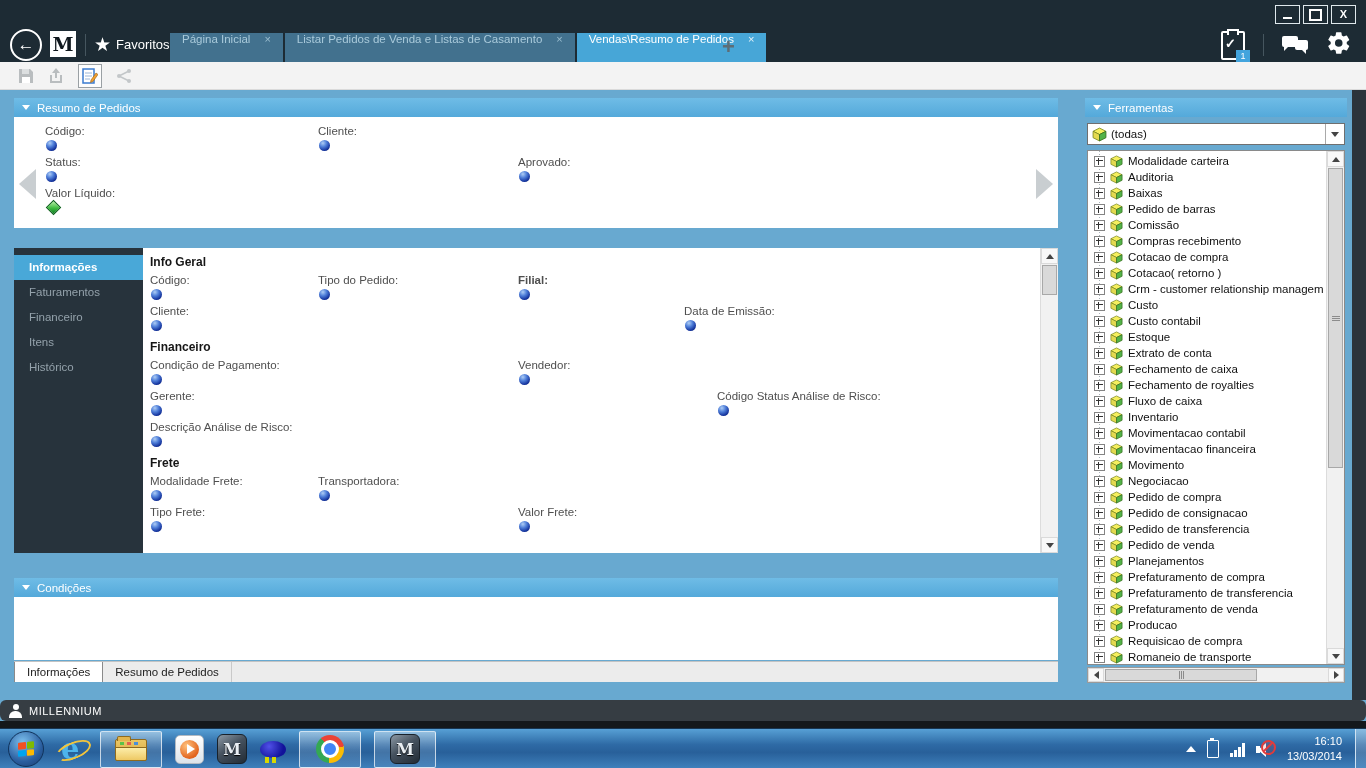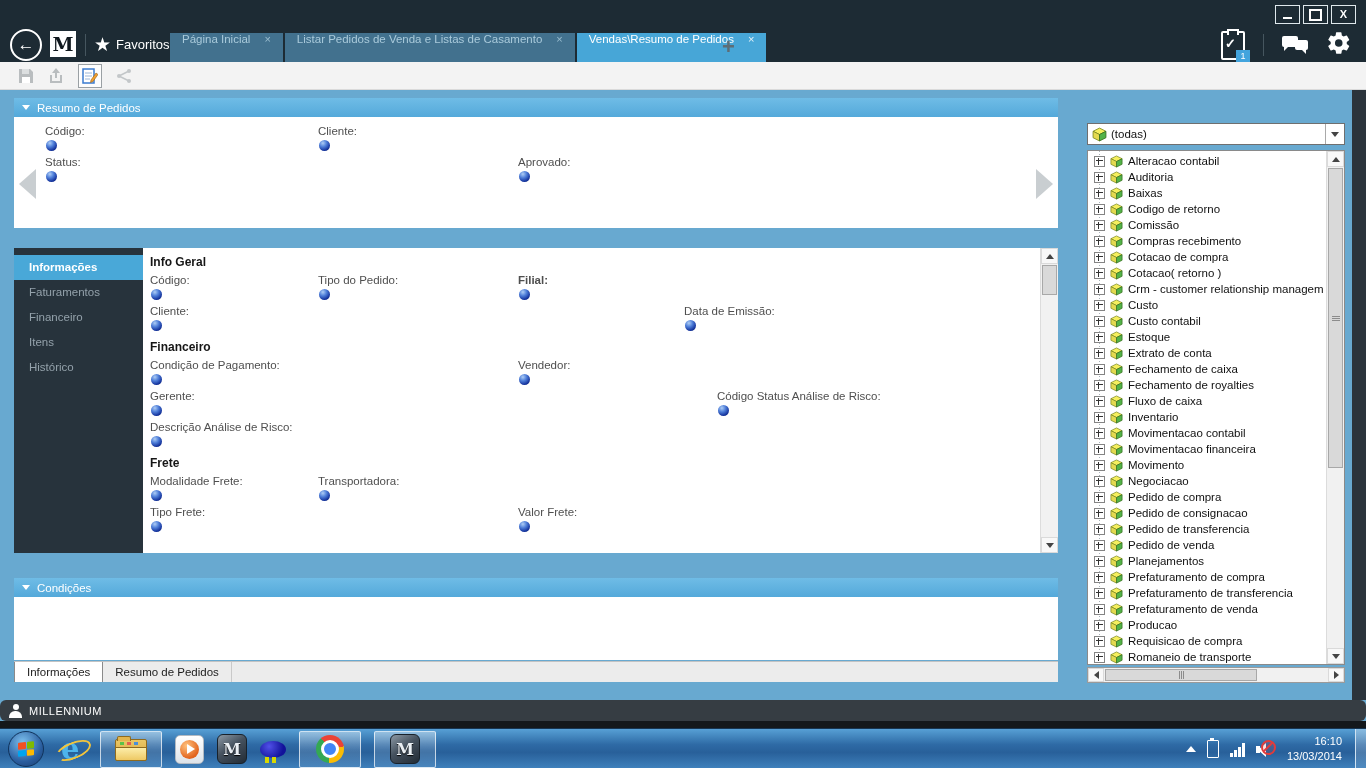--- a/index.html
+++ b/index.html
@@ -276,20 +276,26 @@
         <div class="frow">
           <div class="field" style="left: 31px;">
             <div class="flabel">Status:</div>
             <div class="sphere"></div>
           </div>
           <div class="field" style="left: 504px;">
             <div class="flabel">Aprovado:</div>
             <div class="sphere"></div>
           </div>
         </div>
+        <div class="frow">
+          <div class="field" style="left: 31px;">
+            <div class="flabel">Valor Líquido:</div>
+            <div class="diamond"></div>
+          </div>
+        </div>
       </div>
   </div>
 
   <div class="detail">
     <div class="dtabs" id="dtabs">
         <div class="dtab active">Informações</div>
         <div class="dtab">Faturamentos</div>
         <div class="dtab">Financeiro</div>
         <div class="dtab">Itens</div>
         <div class="dtab">Histórico</div>
@@ -387,20 +393,24 @@
     </div>
     <div class="cond-body"></div>
   </div>
 
   <div class="bottom-tabs" id="btabs">
       <div class="btab active">Informações</div>
       <div class="btab">Resumo de Pedidos</div>
     </div>
 
   <div class="sidebar">
+    <div class="panel-header">
+      <span class="caret-down"></span>
+      <span>Ferramentas</span>
+    </div>
     <div class="filter">
       <span style="margin-left:4px;display:flex;">
         <svg width="15" height="15" viewBox="0 0 14 14">
             <polygon points="7,1 13,4 7,7 1,4" fill="#f6ef5d" stroke="#7c8a22" stroke-width="0.8"></polygon>
             <polygon points="1,4 7,7 7,13 1,10" fill="#e4d94f" stroke="#7c8a22" stroke-width="0.8"></polygon>
             <polygon points="13,4 7,7 7,13 13,10" fill="#52b348" stroke="#39701f" stroke-width="0.8"></polygon>
           </svg>
       </span>
       <span class="filter-val">(todas)</span>
       <span class="dd-btn">
@@ -410,21 +420,21 @@
     <div class="tree" id="tree">
       <div class="tree-item">
           <span class="expander"></span>
           <span style="display: flex; flex: 0 0 auto;">
             <svg width="13" height="13" viewBox="0 0 14 14">
               <polygon points="7,1 13,4 7,7 1,4" fill="#f6ef5d" stroke="#7c8a22" stroke-width="0.8"></polygon>
               <polygon points="1,4 7,7 7,13 1,10" fill="#e4d94f" stroke="#7c8a22" stroke-width="0.8"></polygon>
               <polygon points="13,4 7,7 7,13 13,10" fill="#52b348" stroke="#39701f" stroke-width="0.8"></polygon>
             </svg>
           </span>
-          <span>Alteracao contabil</span>
+          <span>Modalidade carteira</span>
         </div>
         <div class="tree-item">
           <span class="expander"></span>
           <span style="display: flex; flex: 0 0 auto;">
             <svg width="13" height="13" viewBox="0 0 14 14">
               <polygon points="7,1 13,4 7,7 1,4" fill="#f6ef5d" stroke="#7c8a22" stroke-width="0.8"></polygon>
               <polygon points="1,4 7,7 7,13 1,10" fill="#e4d94f" stroke="#7c8a22" stroke-width="0.8"></polygon>
               <polygon points="13,4 7,7 7,13 13,10" fill="#52b348" stroke="#39701f" stroke-width="0.8"></polygon>
             </svg>
           </span>
@@ -443,21 +453,21 @@
         </div>
         <div class="tree-item">
           <span class="expander"></span>
           <span style="display: flex; flex: 0 0 auto;">
             <svg width="13" height="13" viewBox="0 0 14 14">
               <polygon points="7,1 13,4 7,7 1,4" fill="#f6ef5d" stroke="#7c8a22" stroke-width="0.8"></polygon>
               <polygon points="1,4 7,7 7,13 1,10" fill="#e4d94f" stroke="#7c8a22" stroke-width="0.8"></polygon>
               <polygon points="13,4 7,7 7,13 13,10" fill="#52b348" stroke="#39701f" stroke-width="0.8"></polygon>
             </svg>
           </span>
-          <span>Codigo de retorno</span>
+          <span>Pedido de barras</span>
         </div>
         <div class="tree-item">
           <span class="expander"></span>
           <span style="display: flex; flex: 0 0 auto;">
             <svg width="13" height="13" viewBox="0 0 14 14">
               <polygon points="7,1 13,4 7,7 1,4" fill="#f6ef5d" stroke="#7c8a22" stroke-width="0.8"></polygon>
               <polygon points="1,4 7,7 7,13 1,10" fill="#e4d94f" stroke="#7c8a22" stroke-width="0.8"></polygon>
               <polygon points="13,4 7,7 7,13 13,10" fill="#52b348" stroke="#39701f" stroke-width="0.8"></polygon>
             </svg>
           </span>

